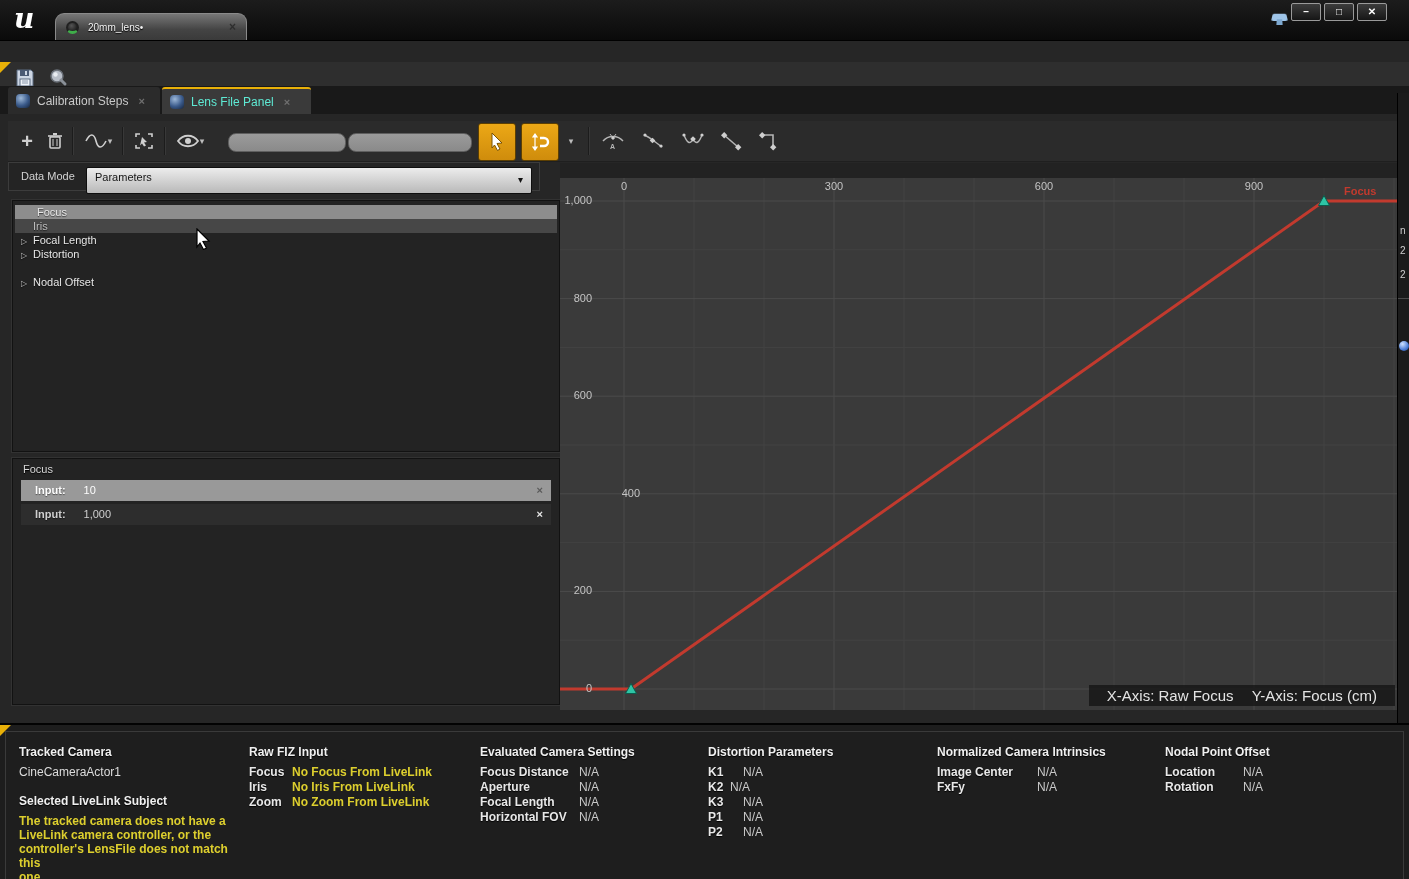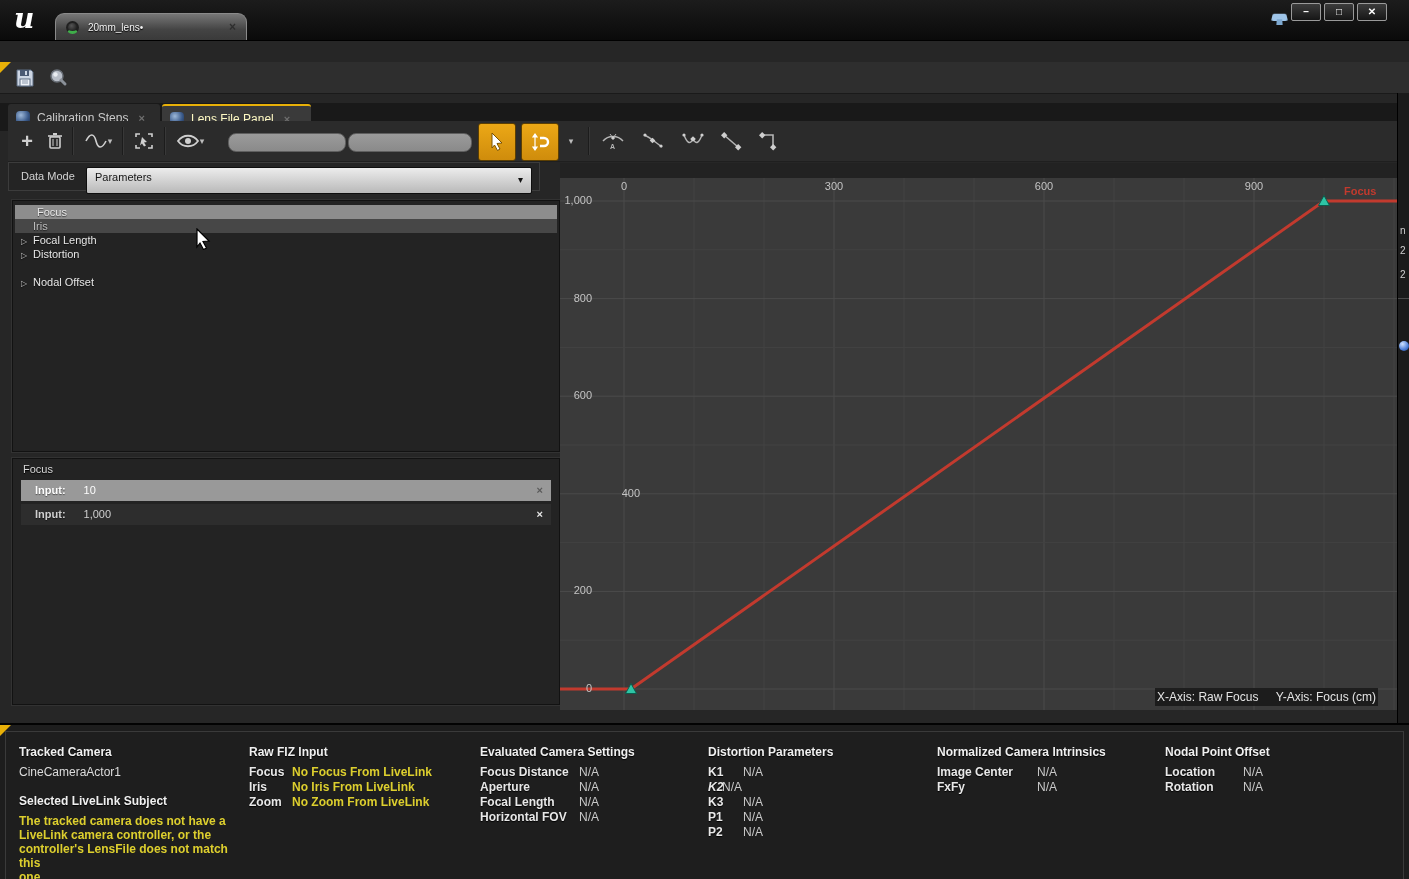--- a/index.html
+++ b/index.html
@@ -27,21 +27,21 @@
   .menubar{position:absolute;left:0;top:40px;width:1409px;height:22px;background:#151515;
            border-bottom:1px solid #000;display:flex;align-items:center;padding-left:16px;box-sizing:border-box;}
   .menu-item{font-size:12px;color:#cfcfcf;padding:2px 0;margin-right:28px;}
   
   .asset-toolbar{position:absolute;left:0;top:62px;width:1409px;height:31px;background:#2e2e2e;
                  border-bottom:1px solid #1a1a1a;}
   .corner{position:absolute;width:0;height:0;border-top:11px solid var(--accent-yellow);
           border-right:11px solid transparent;}
   .tb-icon{position:absolute;top:5px;width:22px;height:22px;}
   
-  .ptab-strip{position:absolute;left:0;top:103px;width:1409px;height:28px;background:#191919;}
+  .ptab-strip{position:absolute;left:0;top:86px;width:1409px;height:28px;background:#191919;}
   .ptab{position:absolute;top:1px;height:27px;display:flex;align-items:center;padding:0 8px;
         box-sizing:border-box;border-radius:3px 3px 0 0;}
   .ptab .ball{width:14px;height:14px;border-radius:4px;margin-right:7px;
         background:radial-gradient(circle at 35% 30%,#9db8d8,#3a5a8a 55%,#16243c);}
   .ptab-label{font-size:12px;color:#c9c9c9;}
   .ptab-close{margin-left:10px;color:#6f6f6f;font-size:11px;font-weight:700;}
   .ptab.inactive{left:8px;width:152px;background:#2b2b2b;}
   .ptab.active{left:162px;width:149px;background:#3a3a3a;border-top:2px solid var(--accent-yellow);}
   
   .curve-toolbar{position:absolute;left:8px;top:121px;width:1394px;height:40px;background:#2b2b2b;
@@ -82,22 +82,22 @@
   .input-sel{top:21px;background:#999;color:#fdfdfd;}
   .input-sel .x{color:#5a5a5a;}
   .input-n{top:45px;background:#2d2d2d;color:#cfcfcf;}
   .input-n .x{color:#e8e8e8;}
   
   .graph{position:absolute;left:560px;top:163px;width:837px;height:547px;background:#3a3a3a;}
   .graph .ruler{position:absolute;left:0;top:0;width:100%;height:15px;background:#222;}
   .x-tick{position:absolute;top:17px;transform:translateX(-50%);font-size:11px;color:#c4c4c4;}
   .y-tick{position:absolute;left:0;width:32px;text-align:right;font-size:11px;color:#c4c4c4;}
   .curve-label{position:absolute;font-size:11px;font-weight:700;color:var(--curve-red);}
-  .axis-caption{position:absolute;right:19px;bottom:4px;background:rgba(24,24,24,.85);
-                padding:2px 2px;font-size:12px;color:#e3e3e3;}
+  .axis-caption{position:absolute;right:2px;bottom:4px;background:rgba(24,24,24,.85);
+                padding:2px 18px;font-size:15px;color:#e3e3e3;}
   .axis-caption span{margin-left:14px;} .axis-caption span:first-child{margin-left:0;}
   
   .rstrip{position:absolute;left:1397px;top:93px;width:12px;height:632px;background:#1b1b1b;
           border-left:1px solid #000;font-size:10px;color:#cfcfcf;}
   .rfrag{position:absolute;left:2px;}
   .rsphere{position:absolute;left:1px;width:10px;height:10px;border-radius:50%;
            background:radial-gradient(circle at 35% 30%,#cfe2ff,#4a7cd6 60%,#1d3d7a);}
   
   .status{position:absolute;left:0;top:723px;width:1409px;height:156px;background:#1d1d1d;border-top:2px solid #020202;}
   .status-frame{position:absolute;left:5px;top:6px;right:5px;bottom:-2px;border:1px solid #3a3a3a;background:#1e1e1e;}
@@ -155,21 +155,21 @@
   </div>
 
   <div class="ptab-strip">
     <div class="ptab inactive">
       <span class="ball"></span>
       <span class="ptab-label">Calibration Steps</span>
       <span class="ptab-close">×</span>
     </div>
     <div class="ptab active">
       <span class="ball"></span>
-      <span class="ptab-label" style="color:#fef9c3;">Lens File Panel</span>
+      <span class="ptab-label" style="color:#5eead4;">Lens File Panel</span>
       <span class="ptab-close">×</span>
     </div>
   </div>
 
   <div class="curve-toolbar">
     <div class="ct-btn" style="left:6px;width:26px;font-size:20px;font-weight:700;">
         <span>+</span>
       </div>
     <div class="ct-btn" style="left:34px;width:26px;">
       <svg class="icon" width="16" height="18" viewBox="0 0 16 18">
@@ -407,21 +407,21 @@
       </div>
 
       <div class="scol" style="left:702px;">
         <div class="shead">Distortion Parameters</div>
         <div style="margin-top:6px;">
           <div class="srow">
               <span class="sl" style="width:35px;">K1</span>
               <span class="sv">N/A</span>
             </div>
           <div class="srow">
-              <span class="sl" style="width:14px;font-style:italic;">K2</span>
+              <span class="sl" style="width:22px;">K2</span>
               <span class="sv">N/A</span>
             </div>
           <div class="srow">
               <span class="sl" style="width:35px;">K3</span>
               <span class="sv">N/A</span>
             </div>
           <div class="srow">
               <span class="sl" style="width:35px;">P1</span>
               <span class="sv">N/A</span>
             </div>

